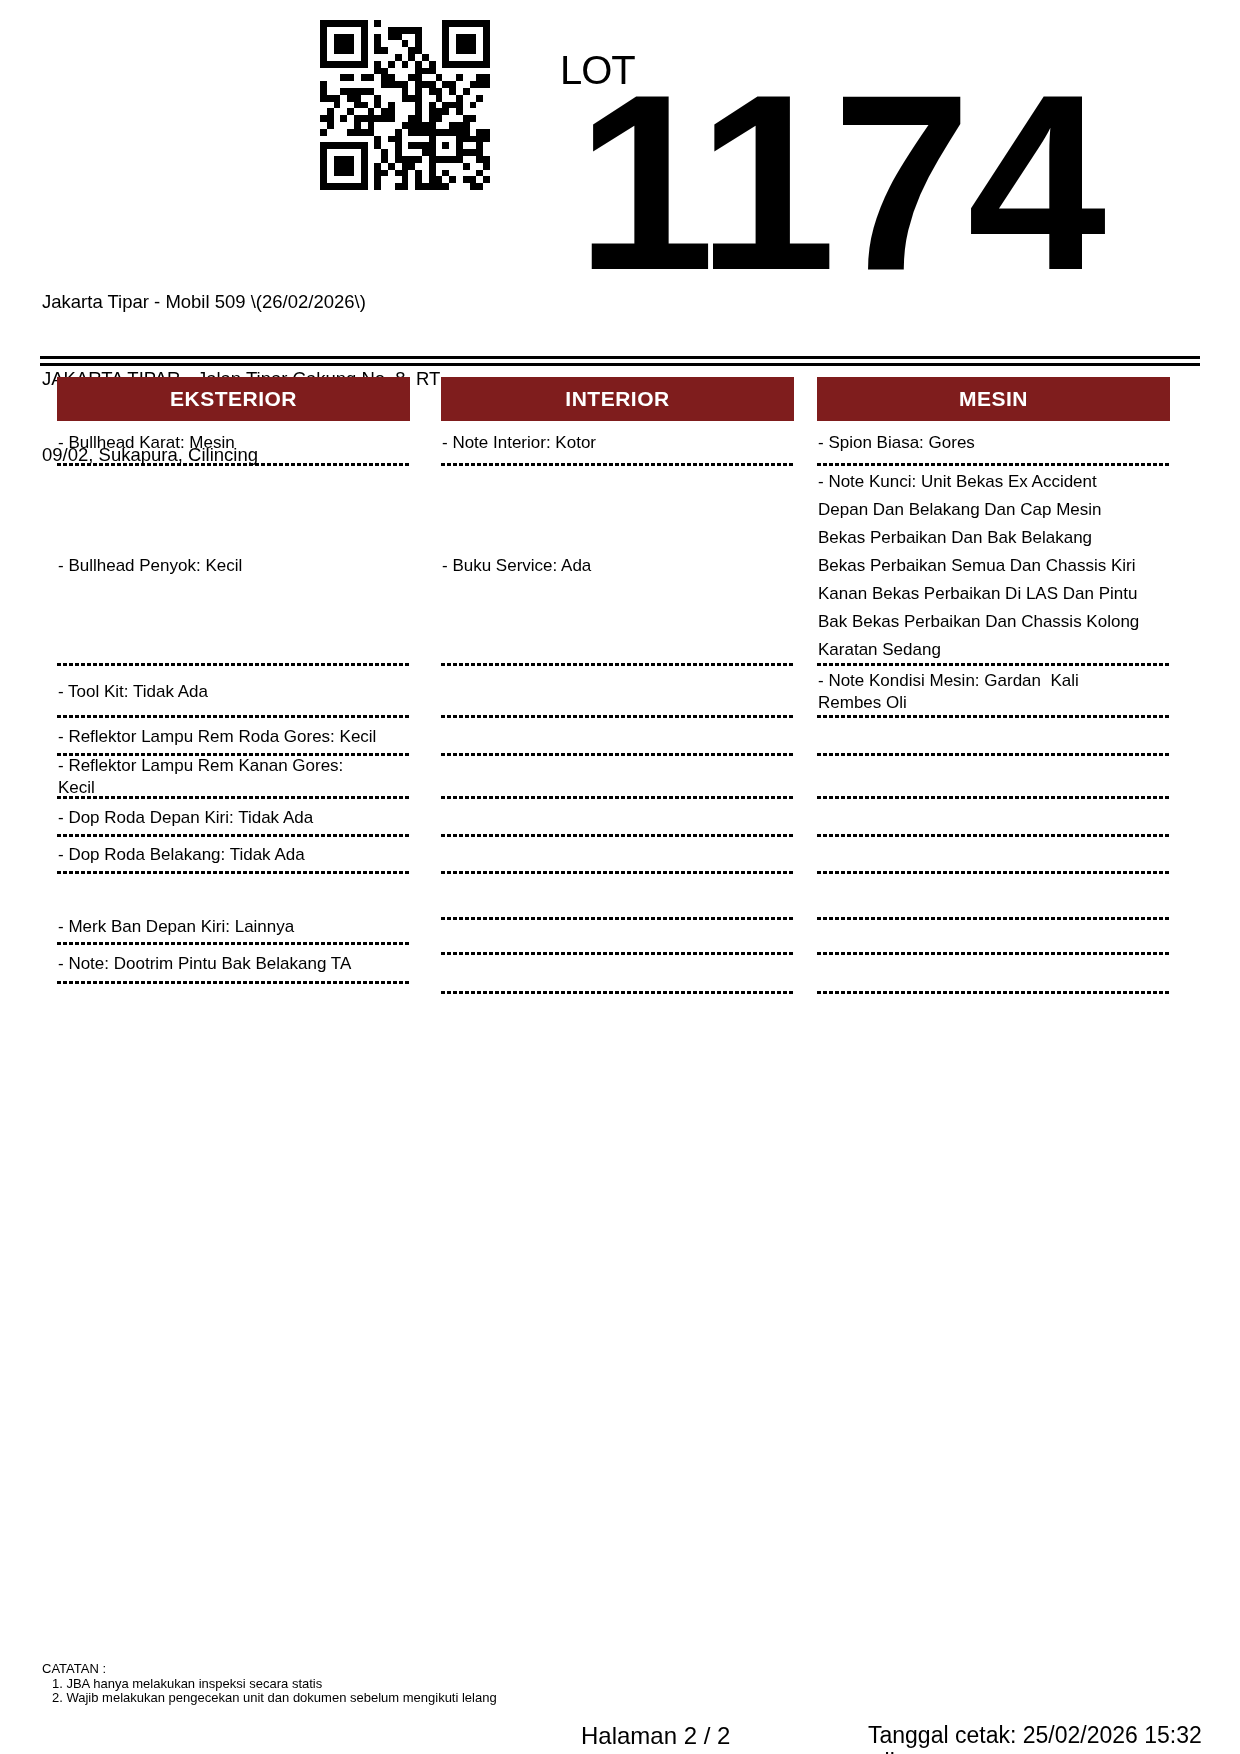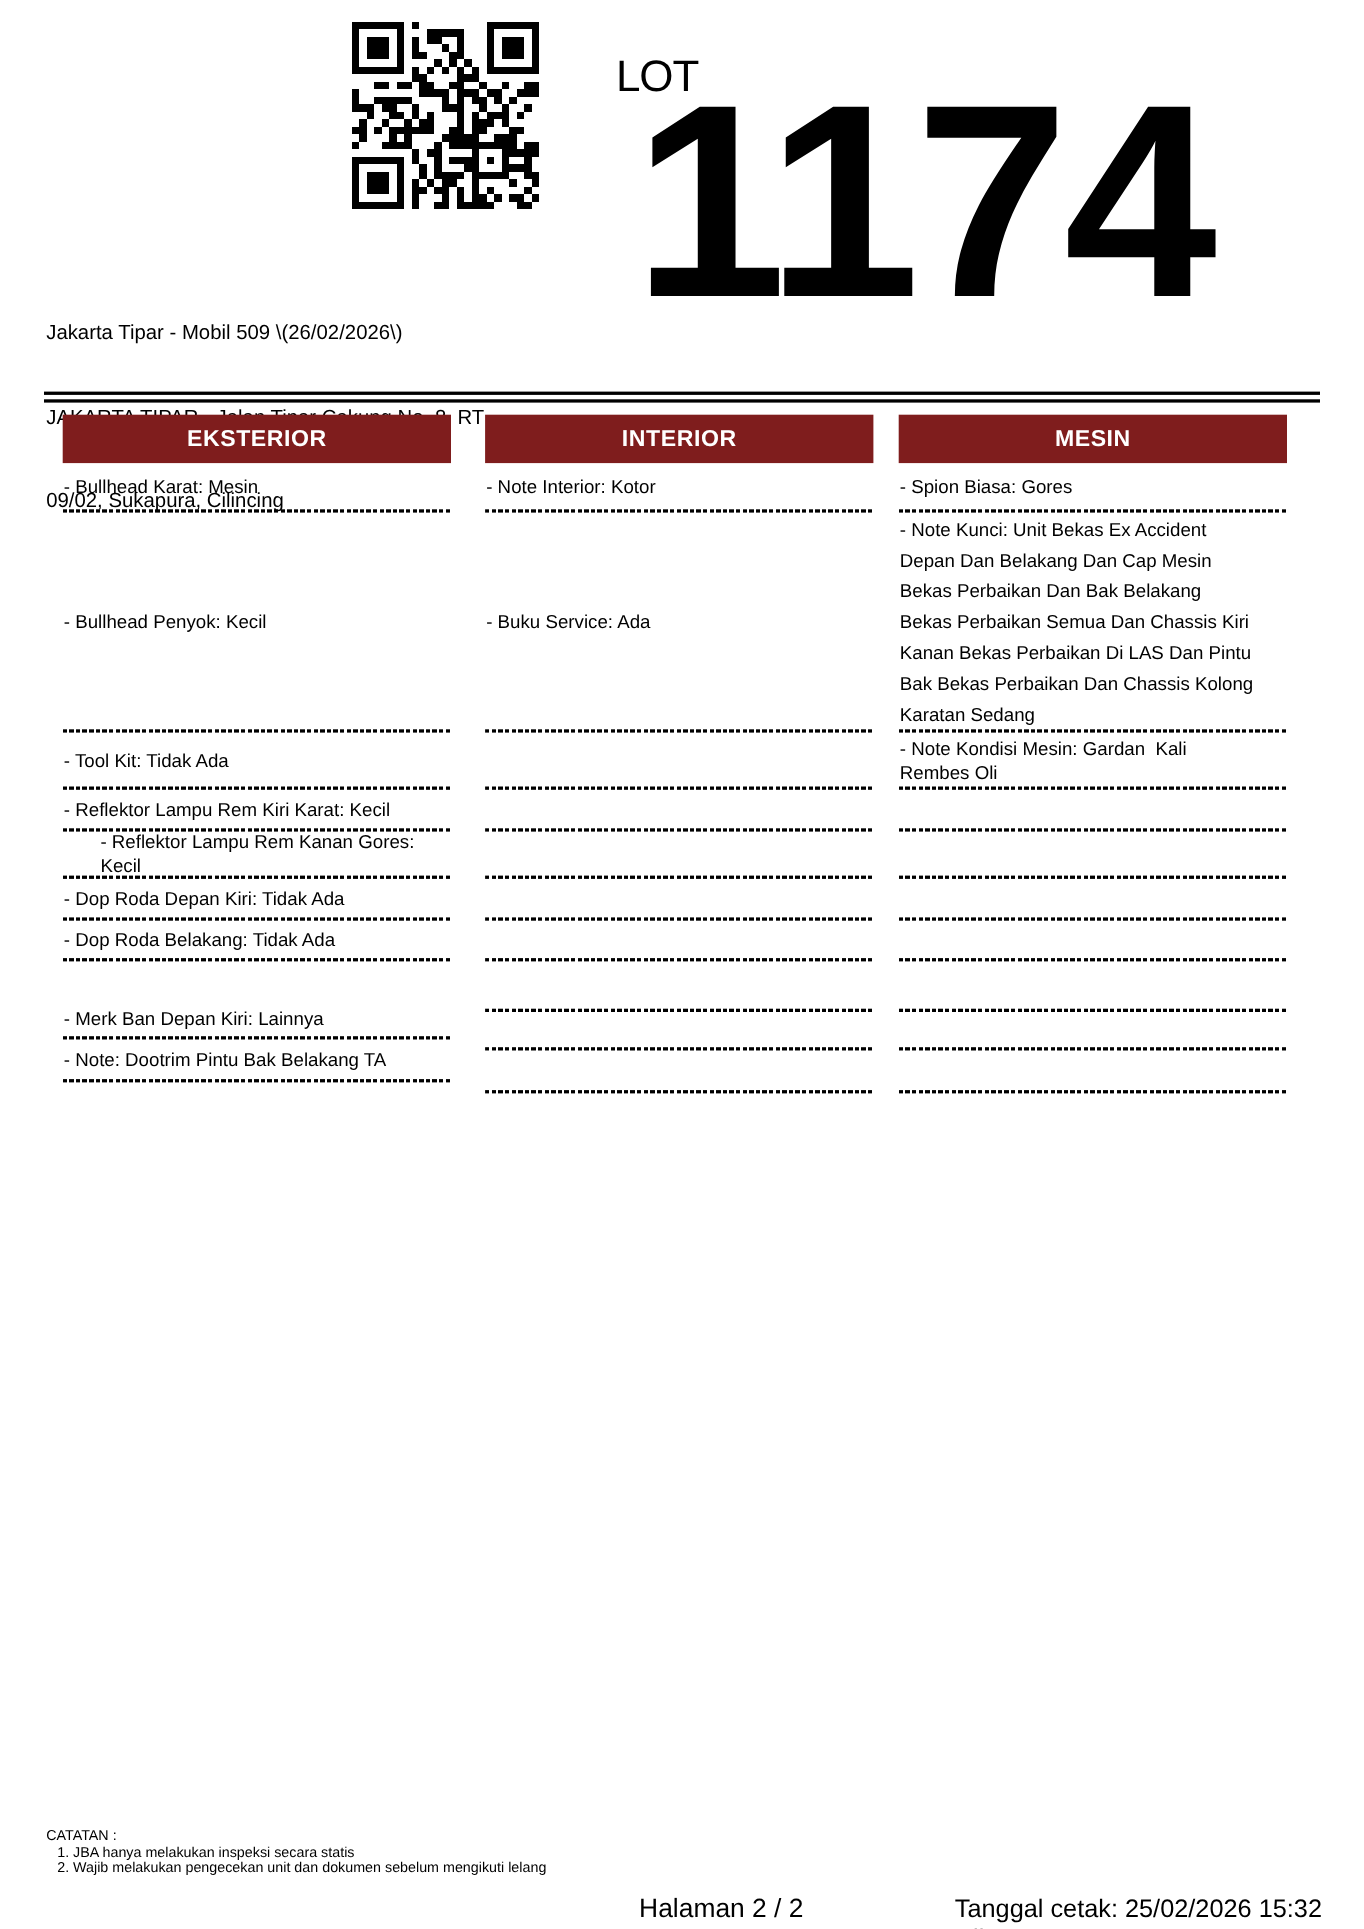--- a/index.html
+++ b/index.html
@@ -60,22 +60,22 @@
 
   <div class="rule r1"></div>
   <div class="rule r2"></div>
 
   <div class="col c1">
     <div class="colhead">EKSTERIOR</div>
     <div class="colbody">
         <div class="cell" style="height: 45px; line-height: 22px;"><span>- Bullhead Karat: Mesin</span></div>
         <div class="cell" style="height: 200px; line-height: 28px;"><span>- Bullhead Penyok: Kecil</span></div>
         <div class="cell" style="height: 52px; line-height: 22px; text-align: center;"><span>- Tool Kit: Tidak Ada</span></div>
-        <div class="cell" style="height: 38px; line-height: 22px;"><span>- Reflektor Lampu Rem Kiri Karat: Kecil</span></div>
-        <div class="cell" style="height: 43px; line-height: 22px; justify-content: center;"><span>- Reflektor Lampu Rem Kanan Gores:
+        <div class="cell" style="height: 38px; line-height: 22px;"><span>- Reflektor Lampu Rem Roda Gores: Kecil</span></div>
+        <div class="cell" style="height: 43px; line-height: 22px;"><span>- Reflektor Lampu Rem Kanan Gores:
 Kecil</span></div>
         <div class="cell" style="height: 38px; line-height: 22px;"><span>- Dop Roda Depan Kiri: Tidak Ada</span></div>
         <div class="cell" style="height: 37px; line-height: 22px;"><span>- Dop Roda Belakang: Tidak Ada</span></div>
         <div class="cell" style="height: 35px; line-height: 22px; margin-top: 36px;"><span>- Merk Ban Depan Kiri: Lainnya</span></div>
         <div class="cell" style="height: 39px; line-height: 22px;"><span>- Note: Dootrim Pintu Bak Belakang TA</span></div>
       </div>
   </div>
   <div class="col c2">
     <div class="colhead">INTERIOR</div>
     <div class="colbody">

